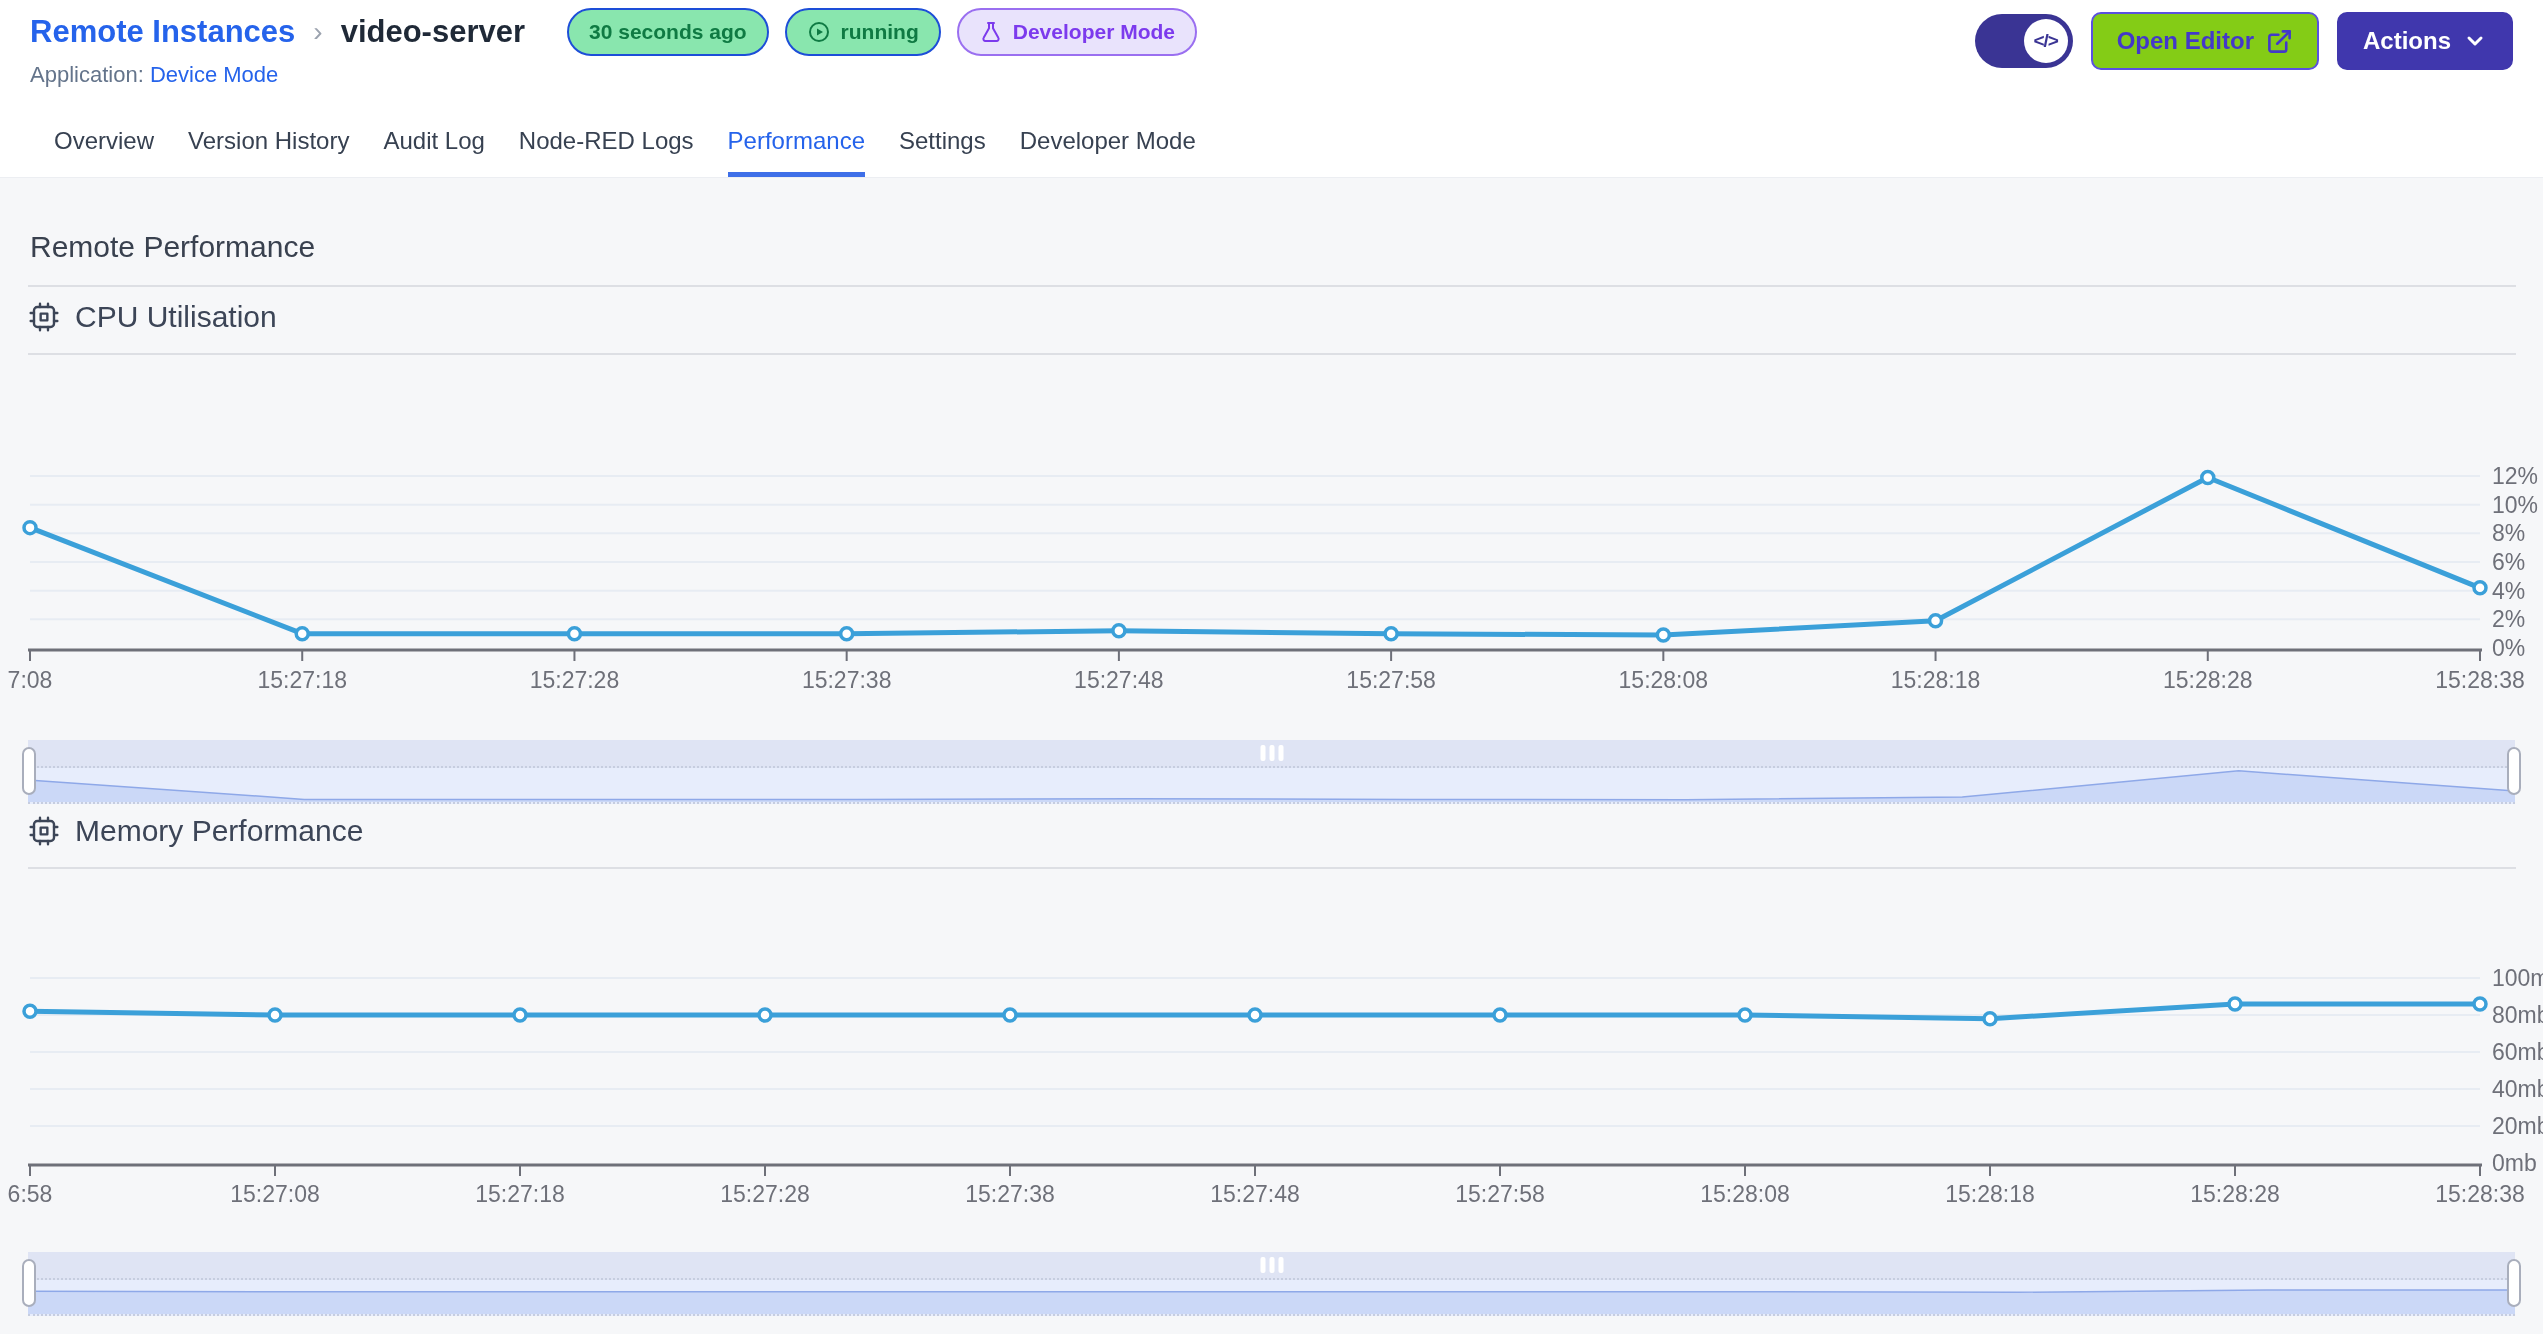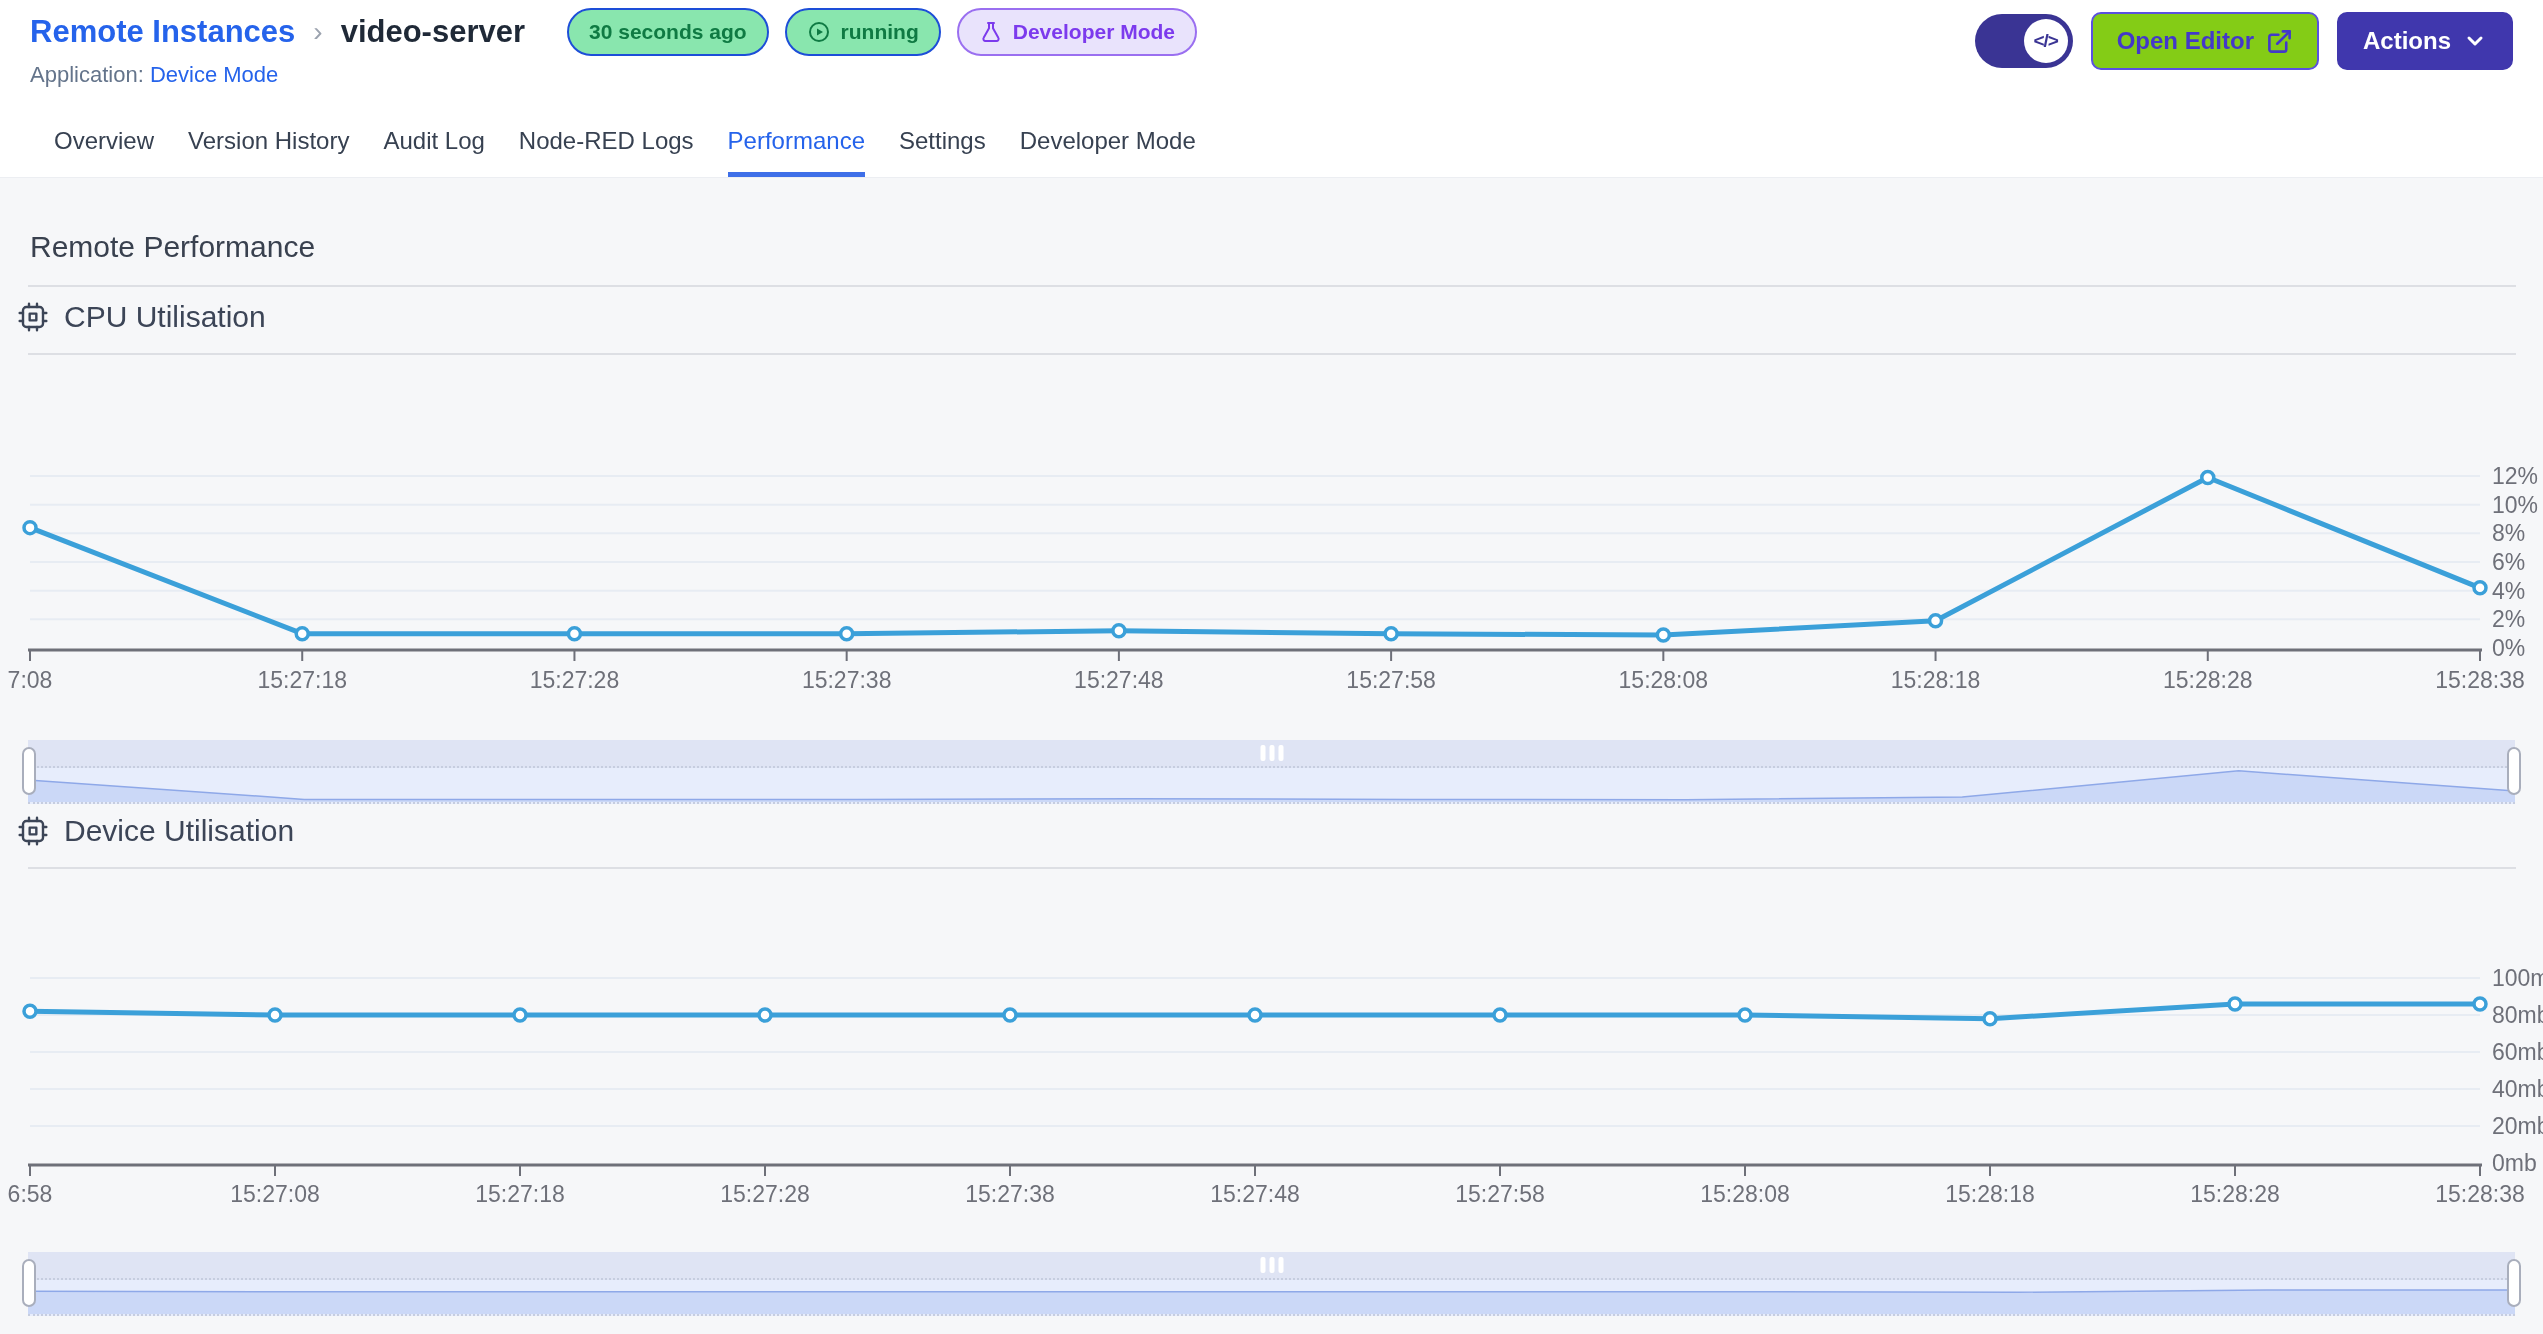--- a/index.html
+++ b/index.html
@@ -35,21 +35,21 @@
   .tabs{position:absolute;left:0;top:100px;width:2543px;height:78px;background:#fff;
     display:flex;gap:34px;padding-left:54px;box-sizing:border-box;border-bottom:1px solid #eceef2;}
   .tab{font-size:24px;color:#374151;padding-top:27px;height:100%;box-sizing:border-box;cursor:pointer;}
   .tab.active{color:#2563eb;border-bottom:5px solid #3e6fe8;}
   
   .content-bg{position:absolute;left:0;top:178px;width:2543px;height:1156px;background:#f6f7f9;}
   .page-heading{position:absolute;left:30px;top:230px;display:flex;align-items:baseline;gap:14px;}
   .page-title{font-size:30px;color:#39414f;font-weight:400;}
   .page-subtitle{font-size:22px;color:#a7adb8;}
   .hr{position:absolute;left:28px;width:2488px;border-top:2px solid #dddfe4;}
-  .section-title{position:absolute;left:17px;display:flex;align-items:center;gap:15px;
+  .section-title{position:absolute;left:28px;display:flex;align-items:center;gap:15px;
     font-size:30px;color:#3c4557;}
   .section-title svg{display:block;}
   .chart{position:absolute;left:0;width:2543px;}
   .chart svg{display:block;}
   
   .brush{position:absolute;left:28px;width:2487px;height:62px;}
   .brush-strip{height:26px;background:#dfe4f4;border-bottom:2px dotted #c6cddf;position:relative;}
   .brush-grip{position:absolute;left:50%;top:5px;transform:translateX(-50%);display:flex;gap:4px;cursor:grab;}
   .brush-grip i{display:block;width:5px;height:16px;background:#fff;border-radius:2px;}
   .brush-area{height:34px;background:#e7edfc;border-bottom:2px dotted #c6cddf;position:relative;overflow:hidden;cursor:grab;}
@@ -205,21 +205,21 @@
   <div class="brush-handle left"></div>
   <div class="brush-handle right"></div>
 </div>
 
 <div class="section-title" style="top:814px;">
   <svg width="32" height="32" viewBox="0 0 24 24" fill="none" stroke="#3c4557" stroke-width="1.8" stroke-linecap="round" stroke-linejoin="round">
     <rect x="4.5" y="4.5" width="15" height="15" rx="2.5"></rect>
       <rect x="9.5" y="9.5" width="5" height="5"></rect>
     <path d="M9 2v2.5M15 2v2.5M9 19.5V22M15 19.5V22M2 9h2.5M2 15h2.5M19.5 9H22M19.5 15H22"></path>
   </svg>
-  <span>Device Utilisation</span>
+  <span>Memory Performance</span>
 </div>
 <div class="hr" style="top:867px;"></div>
 
 <div class="chart" id="chart-memory" style="top:880px;height:340px;">
     <svg width="2543" height="340" viewBox="0 880 2543 340" font-family="Liberation Sans, sans-serif">
       <line x1="30" x2="2480" y1="1126" y2="1126" stroke="#e7ecf3" stroke-width="2"></line>
       <line x1="30" x2="2480" y1="1089" y2="1089" stroke="#e7ecf3" stroke-width="2"></line>
       <line x1="30" x2="2480" y1="1052" y2="1052" stroke="#e7ecf3" stroke-width="2"></line>
       <line x1="30" x2="2480" y1="1015" y2="1015" stroke="#e7ecf3" stroke-width="2"></line>
       <line x1="30" x2="2480" y1="978" y2="978" stroke="#e7ecf3" stroke-width="2"></line>

